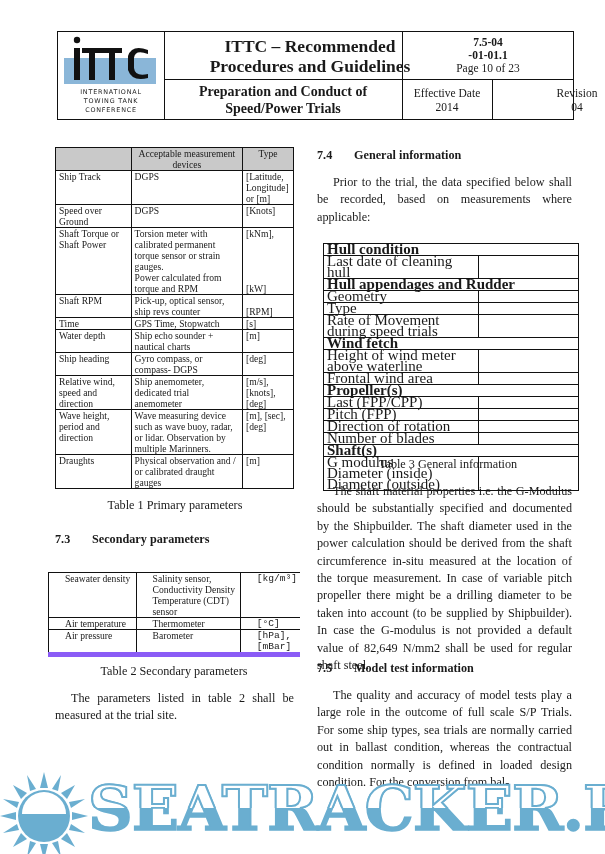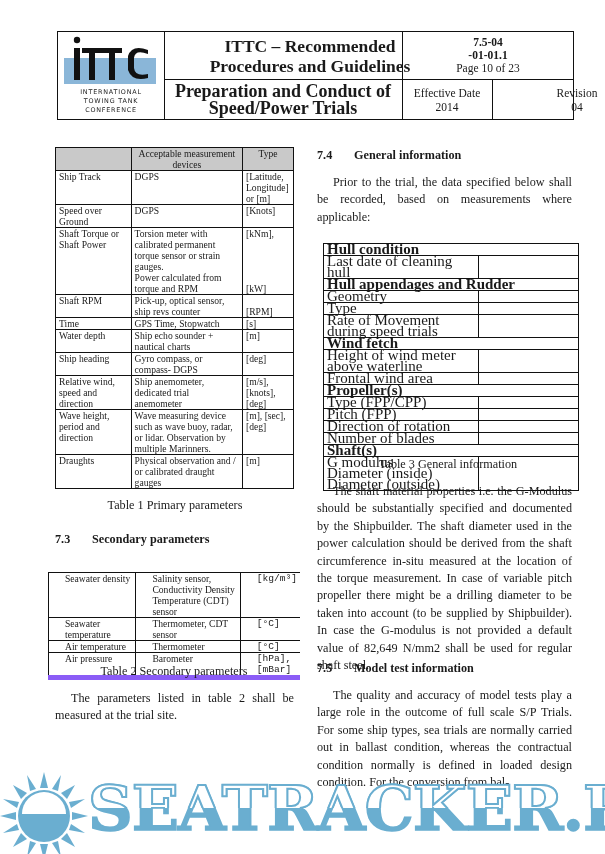--- a/index.html
+++ b/index.html
@@ -10,21 +10,21 @@
   .abs { position: absolute; }
 
   
   .hdr { position: absolute; left: 57px; top: 31px; width: 517px; height: 89px; border: 1.3px solid #111; box-sizing: border-box; }
   .hdr .v { position: absolute; top: 0; bottom: 0; border-left: 1.3px solid #111; }
   .hdr .h { position: absolute; height: 0; border-top: 1.3px solid #111; }
   .logo { position: absolute; left: 0; top: 0; width: 106px; height: 87px; }
   .logo-band { position: absolute; left: 6px; top: 26px; width: 92px; height: 26px; background: #8ab6d8; }
   .logo-text { position: absolute; left: 0; width: 106px; text-align: center; font-family: "DejaVu Sans", sans-serif; font-size: 6.4px; letter-spacing: 0.8px; color: #222; line-height: 8px; }
   .hdr-title { position: absolute; left: 106px; top: 0; width: 238px; height: 47px; display: flex; flex-direction: column; justify-content: center; align-items: center; font-weight: bold; font-size: 17.5px; line-height: 20px; padding-left: 27px; }
-  .hdr-sub { position: absolute; left: 106px; top: 47px; width: 238px; height: 41px; display: flex; flex-direction: column; justify-content: center; align-items: center; font-weight: bold; font-size: 18px; line-height: 17px; }
+  .hdr-sub { position: absolute; left: 106px; top: 47px; width: 238px; height: 41px; display: flex; flex-direction: column; justify-content: center; align-items: center; font-weight: bold; font-size: 14px; line-height: 17px; }
   .hdr-code { position: absolute; left: 344px; top: 0; width: 172px; height: 47px; display: flex; flex-direction: column; justify-content: center; align-items: center; font-size: 11.5px; line-height: 13px; }
   .hdr-code .b { font-weight: bold; }
   .hdr-eff { position: absolute; left: 344px; top: 47px; width: 90px; height: 41px; display: flex; flex-direction: column; justify-content: center; align-items: center; font-size: 11.5px; line-height: 14px; }
   .hdr-rev { position: absolute; left: 434px; top: 47px; width: 82px; height: 41px; display: flex; flex-direction: column; justify-content: center; align-items: center; font-size: 11.5px; line-height: 14px; margin-left: 44px; }
 
   
   table { border-collapse: collapse; font-size: 9.6px; line-height: 11px; }
   td, th { border: 1px solid #111; vertical-align: top; padding: 0 3px; text-align: left; font-weight: normal; }
   th { background: #c9c9c9; text-align: center; }
   .t1 { position: absolute; left: 55px; top: 147px; width: 239px; }
@@ -178,25 +178,20 @@
       <col style="width:112px">
       <col style="width:47px">
     </colgroup>
   <tbody>
       <tr>
     <td>Seawater density</td>
     <td>Salinity sensor, Conductivity Density Temperature (CDT) sensor</td>
     <td class="last">[kg/m³]</td>
   </tr>
   <tr>
-    <td>Seawater temperature</td>
-    <td>Thermometer, CDT sensor</td>
-    <td class="last">[°C]</td>
-  </tr>
-  <tr>
     <td>Air temperature</td>
     <td>Thermometer</td>
     <td class="last">[°C]</td>
   </tr>
   <tr>
     <td>Air pressure</td>
     <td>Barometer</td>
     <td class="last">[hPa], [mBar]</td>
   </tr>
 </tbody>
@@ -251,21 +246,21 @@
       </tr>
   <tr>
         <td class="c1">Frontal wind area</td>
         <td></td>
       </tr>
 
   <tr>
         <td class="grp" colspan="2">Propeller(s)</td>
       </tr>
   <tr>
-        <td class="c1">Type (FPP/CPP)</td>
+        <td class="c1">Last (FPP/CPP)</td>
         <td></td>
       </tr>
   <tr>
         <td class="c1">Pitch (FPP)</td>
         <td></td>
       </tr>
   <tr>
         <td class="c1">Direction of rotation</td>
         <td></td>
       </tr>

